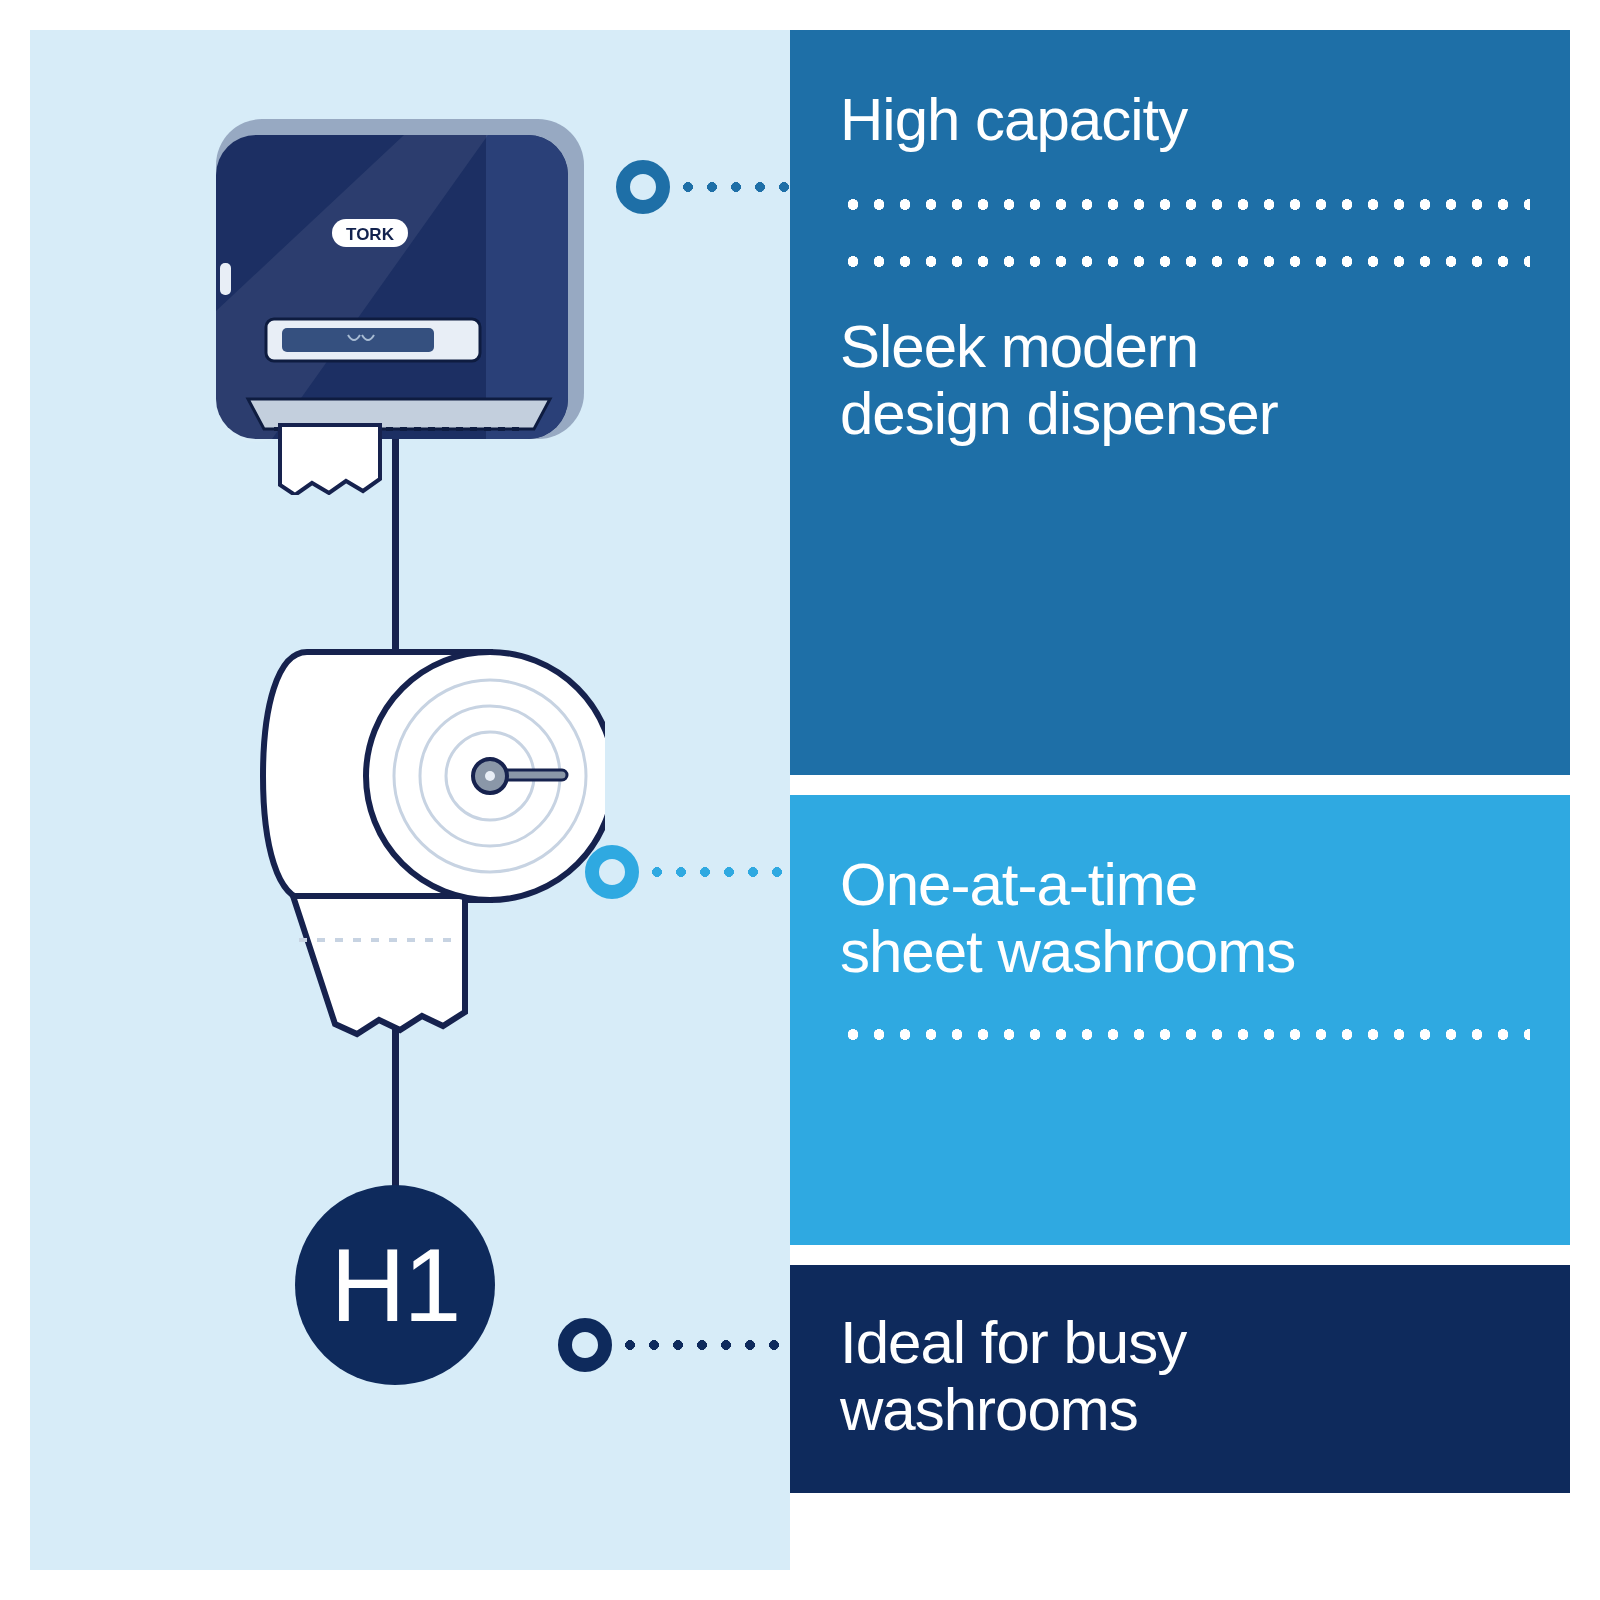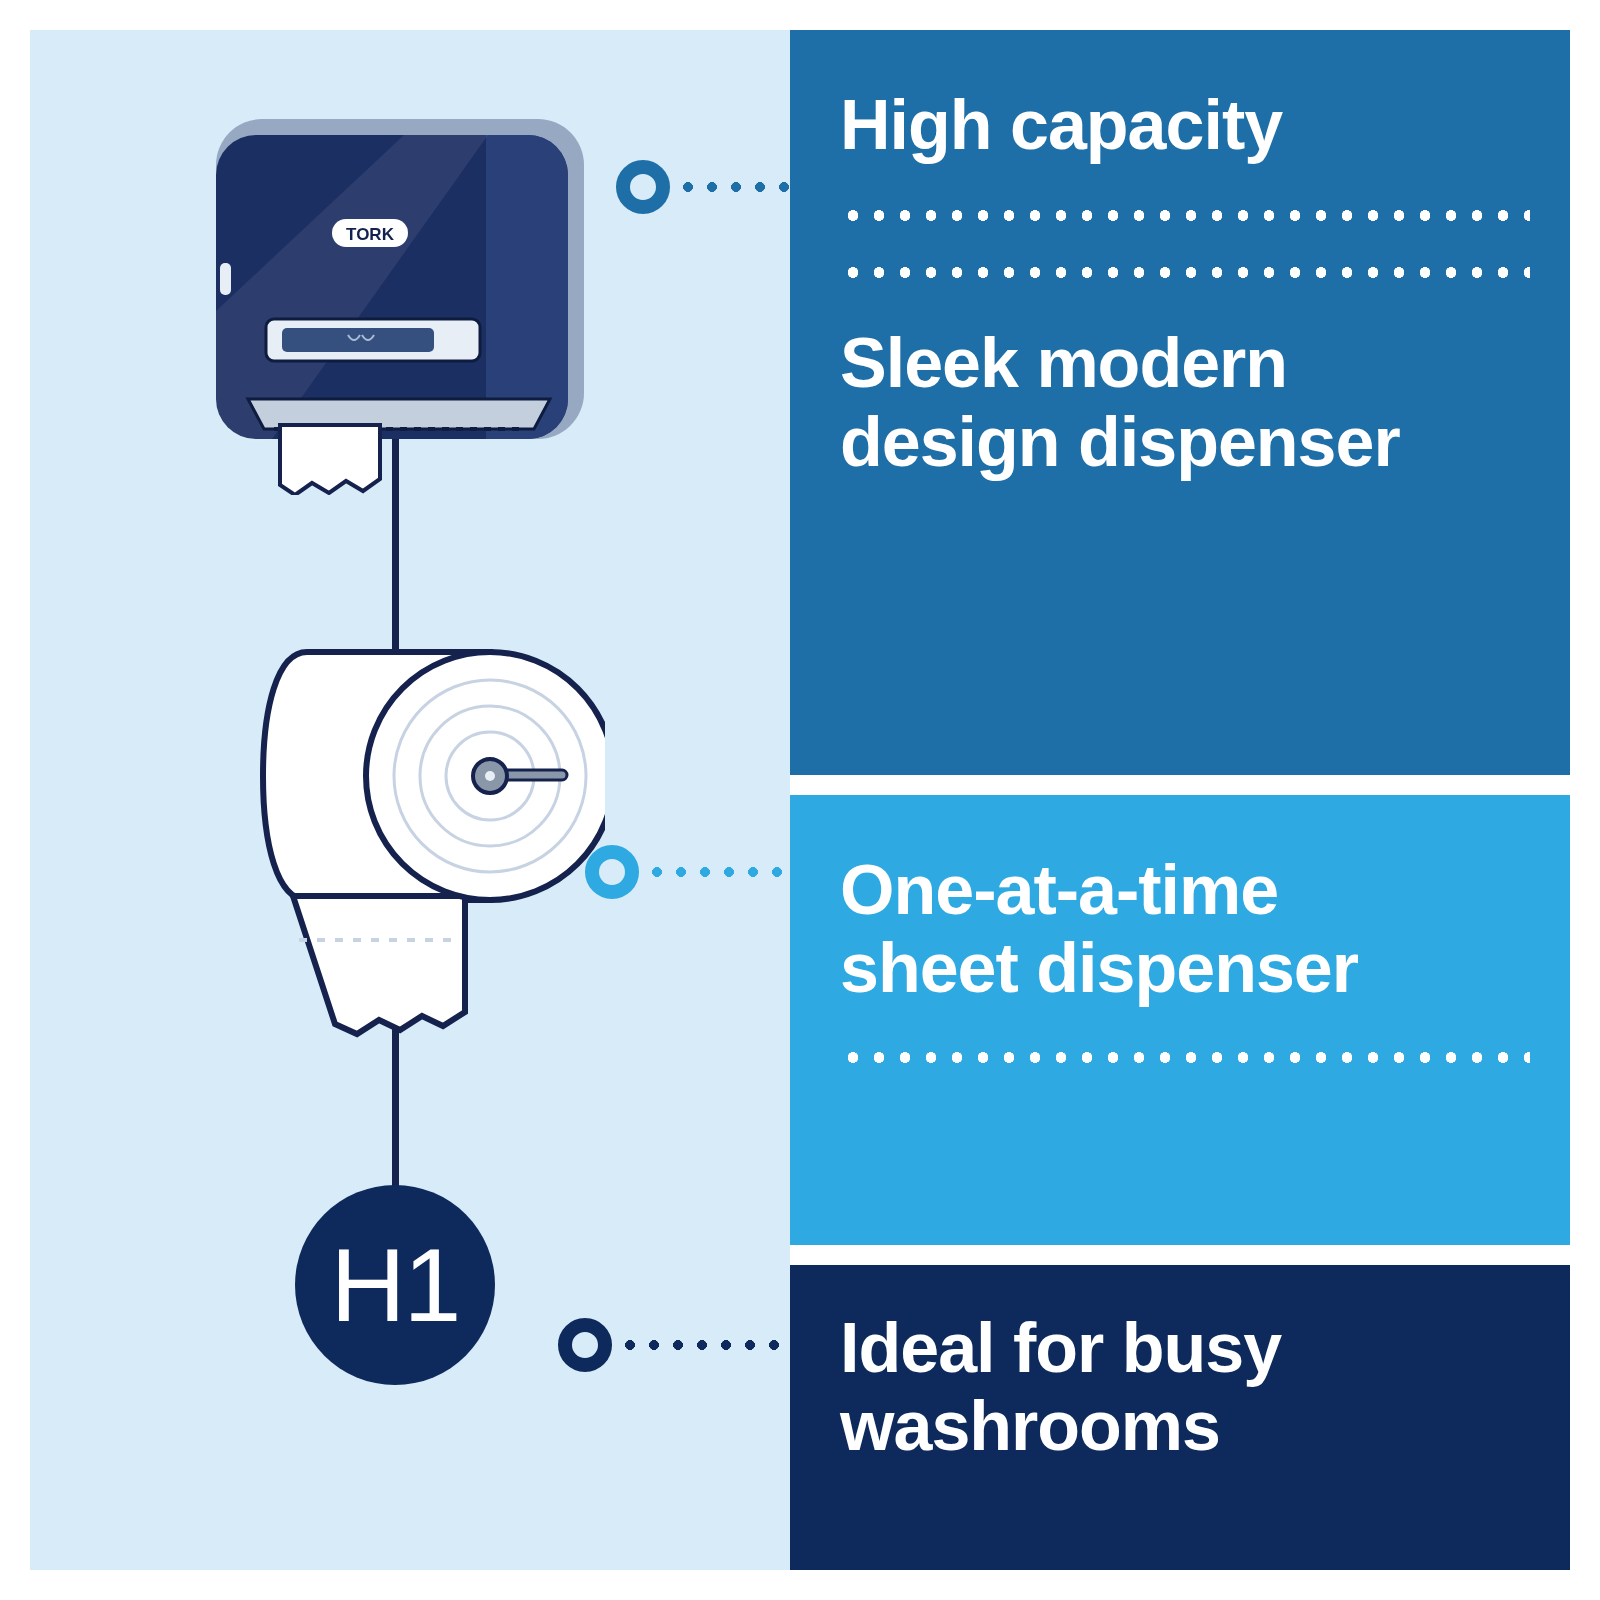--- a/index.html
+++ b/index.html
@@ -9,22 +9,22 @@
   
   .panel-left{position:absolute;left:30px;top:30px;width:760px;height:1540px;background:#d7ecf8;}
 
   
   .connector{position:absolute;left:392px;top:430px;width:7px;height:775px;background:#16224e;}
 
   
   .block{position:absolute;left:790px;width:780px;color:#ffffff;box-sizing:border-box;padding:56px 40px 0 50px;}
   .block-top{top:30px;height:745px;background:#1e6fa7;}
   .block-mid{top:795px;height:450px;background:#2fa9e1;}
-  .block-bottom{top:1265px;height:305px;background:#0e2a5c;padding-top:44px;}
-  .feature{font-size:70px;font-weight:bold;line-height:1.12;white-space:pre-line;letter-spacing:-1px;}
+  .block-bottom{top:1265px;height:228px;background:#0e2a5c;padding-top:44px;}
+  .feature{font-size:60px;font-weight:normal;line-height:1.12;white-space:pre-line;letter-spacing:-1px;}
   .sep{height:11px;margin:46px 0;
        background:radial-gradient(circle closest-side,#ffffff 96%,rgba(255,255,255,0)) 0 0/26px 11px repeat-x;}
   .block-mid .sep{margin:44px 0;}
 
   
   .ring{position:absolute;width:54px;height:54px;border-radius:50%;
         background:#d7ecf8;box-sizing:border-box;}
   .ring-top{left:616px;top:160px;border:14px solid #1e6fa7;}
   .ring-mid{left:585px;top:845px;border:14px solid #2fa9e1;}
   .ring-bottom{left:558px;top:1318px;border:14px solid #0e2a5c;}
@@ -100,21 +100,21 @@
   <div class="block block-top">
     <div class="feature">High capacity</div>
     <div class="sep"></div>
     <div class="sep"></div>
     <div class="feature">Sleek modern
 design dispenser</div>
   </div>
 
   <div class="block block-mid">
     <div class="feature">One-at-a-time
-sheet dispenser</div>
+sheet washrooms</div>
     <div class="sep"></div>
   </div>
 
   <div class="block block-bottom">
     <div class="feature">Ideal for busy
 washrooms</div>
   </div>
 
 </div>
 

